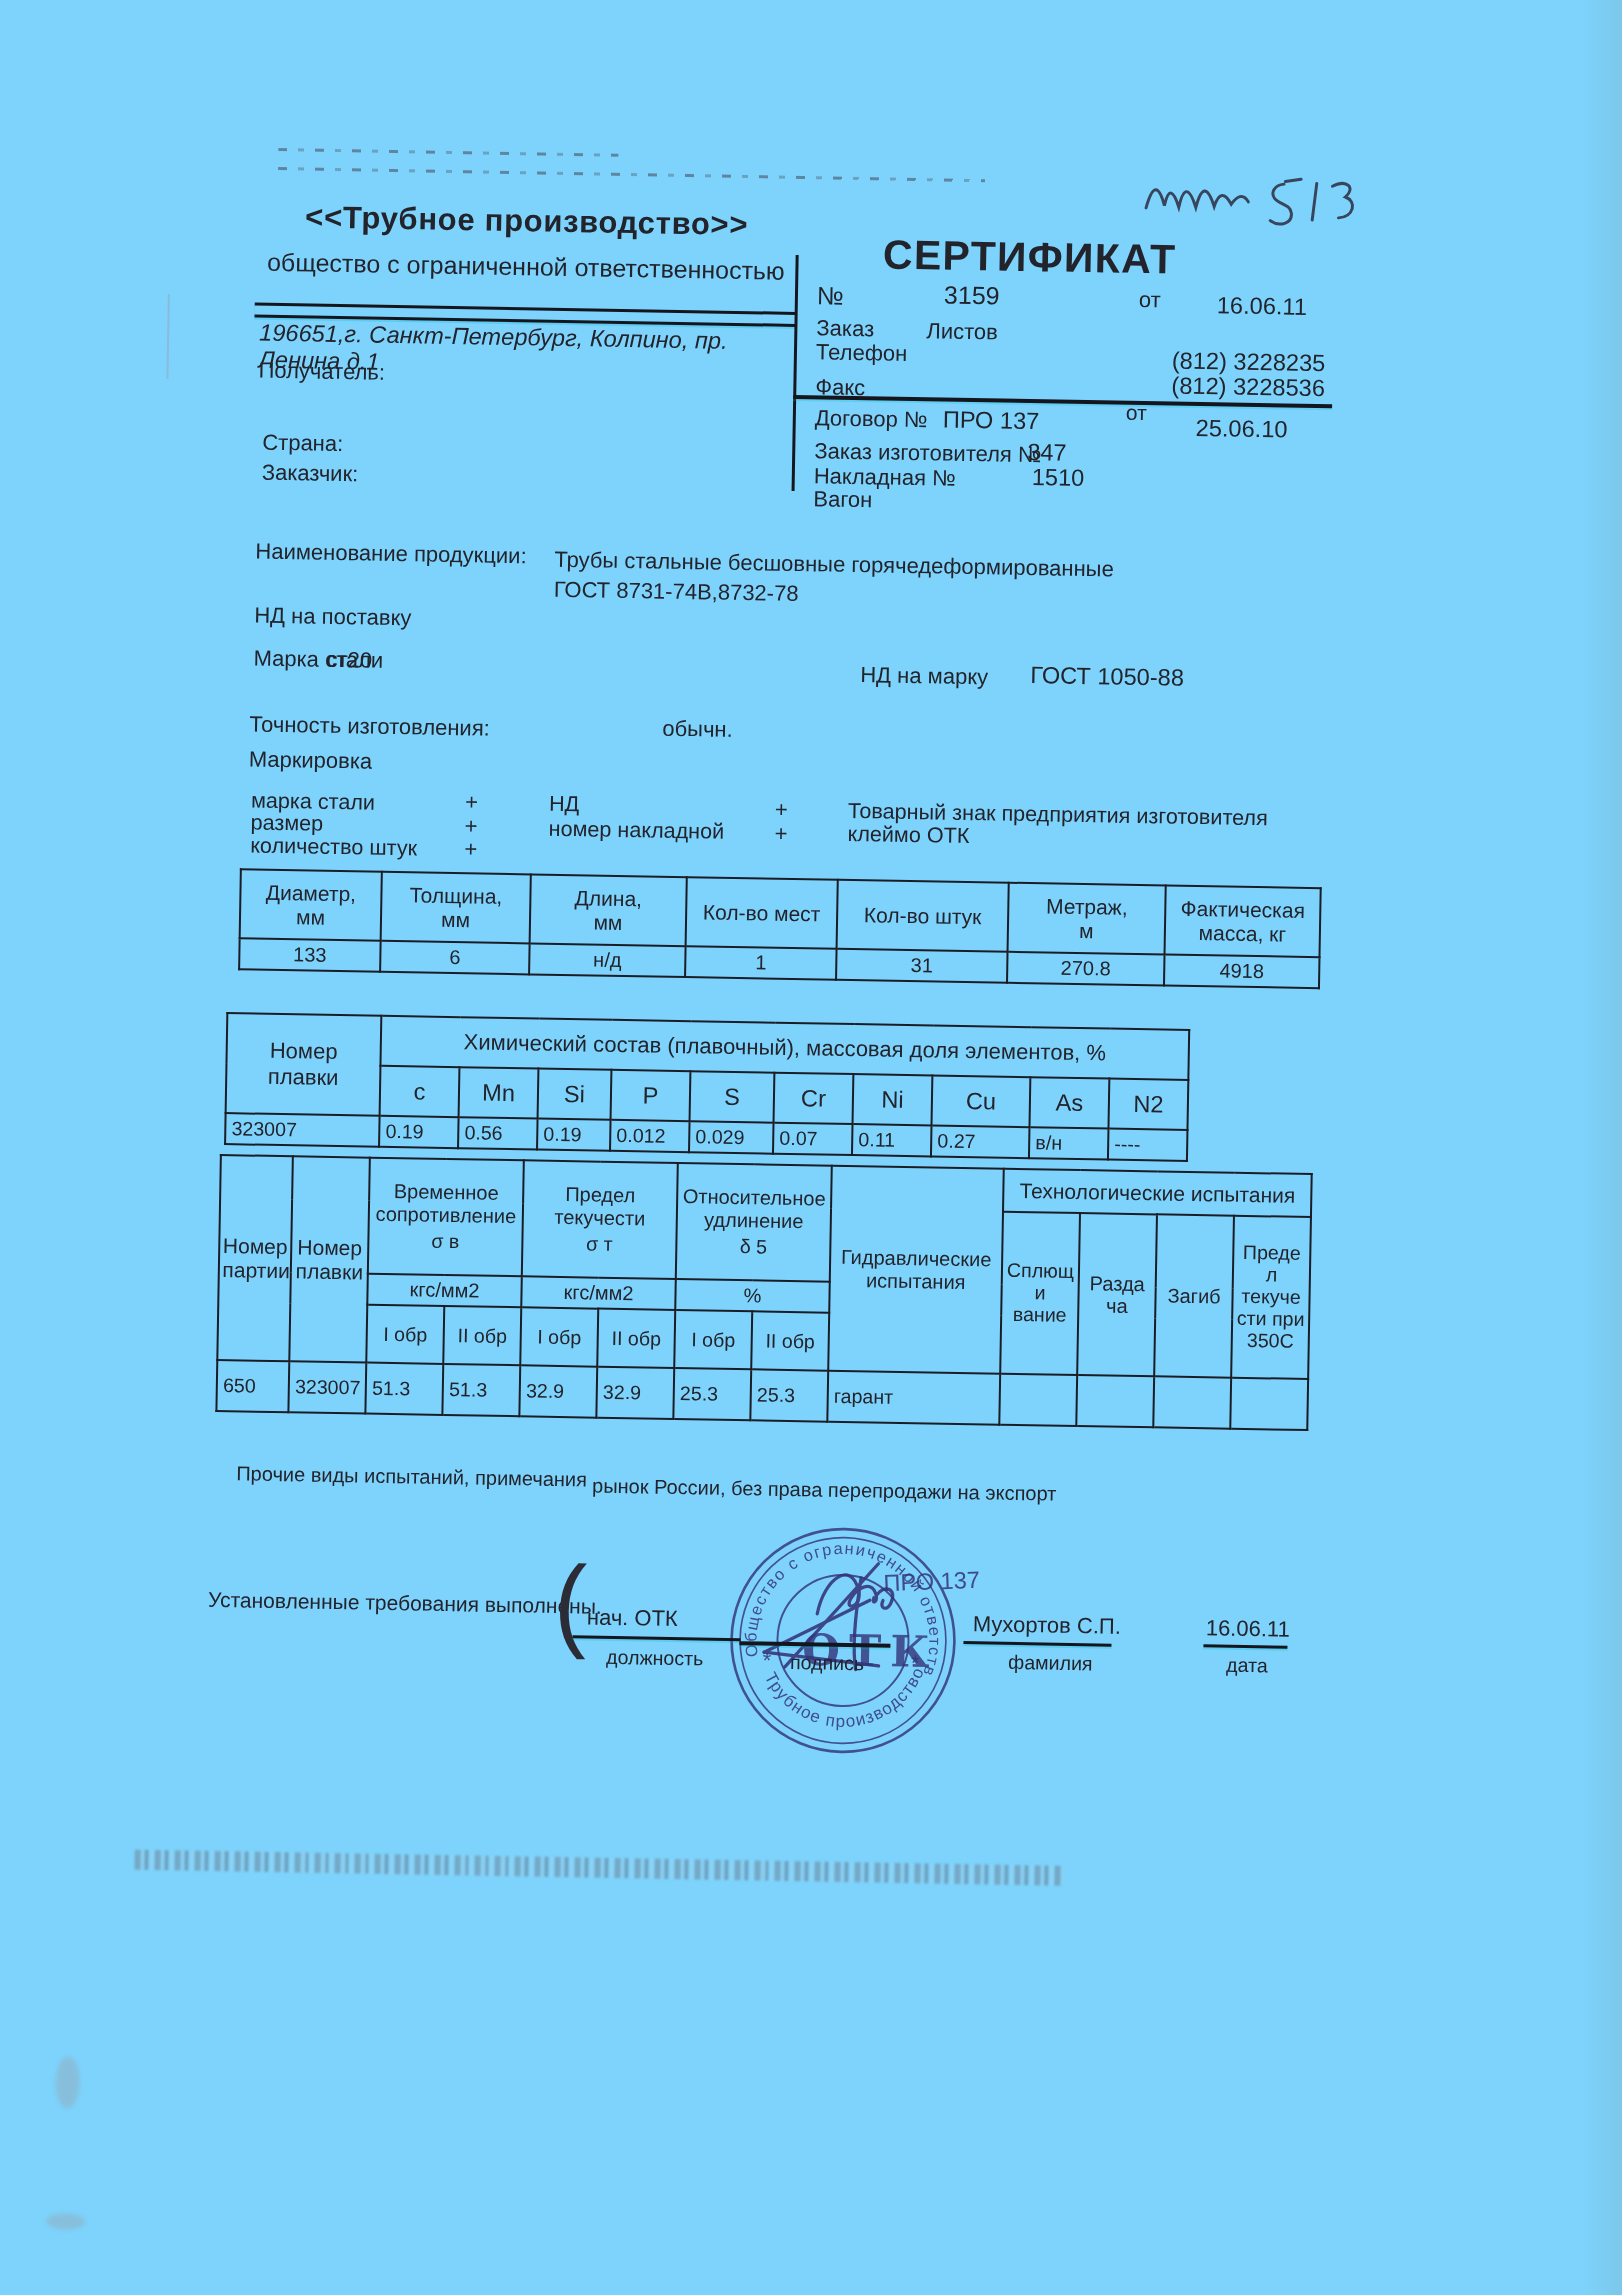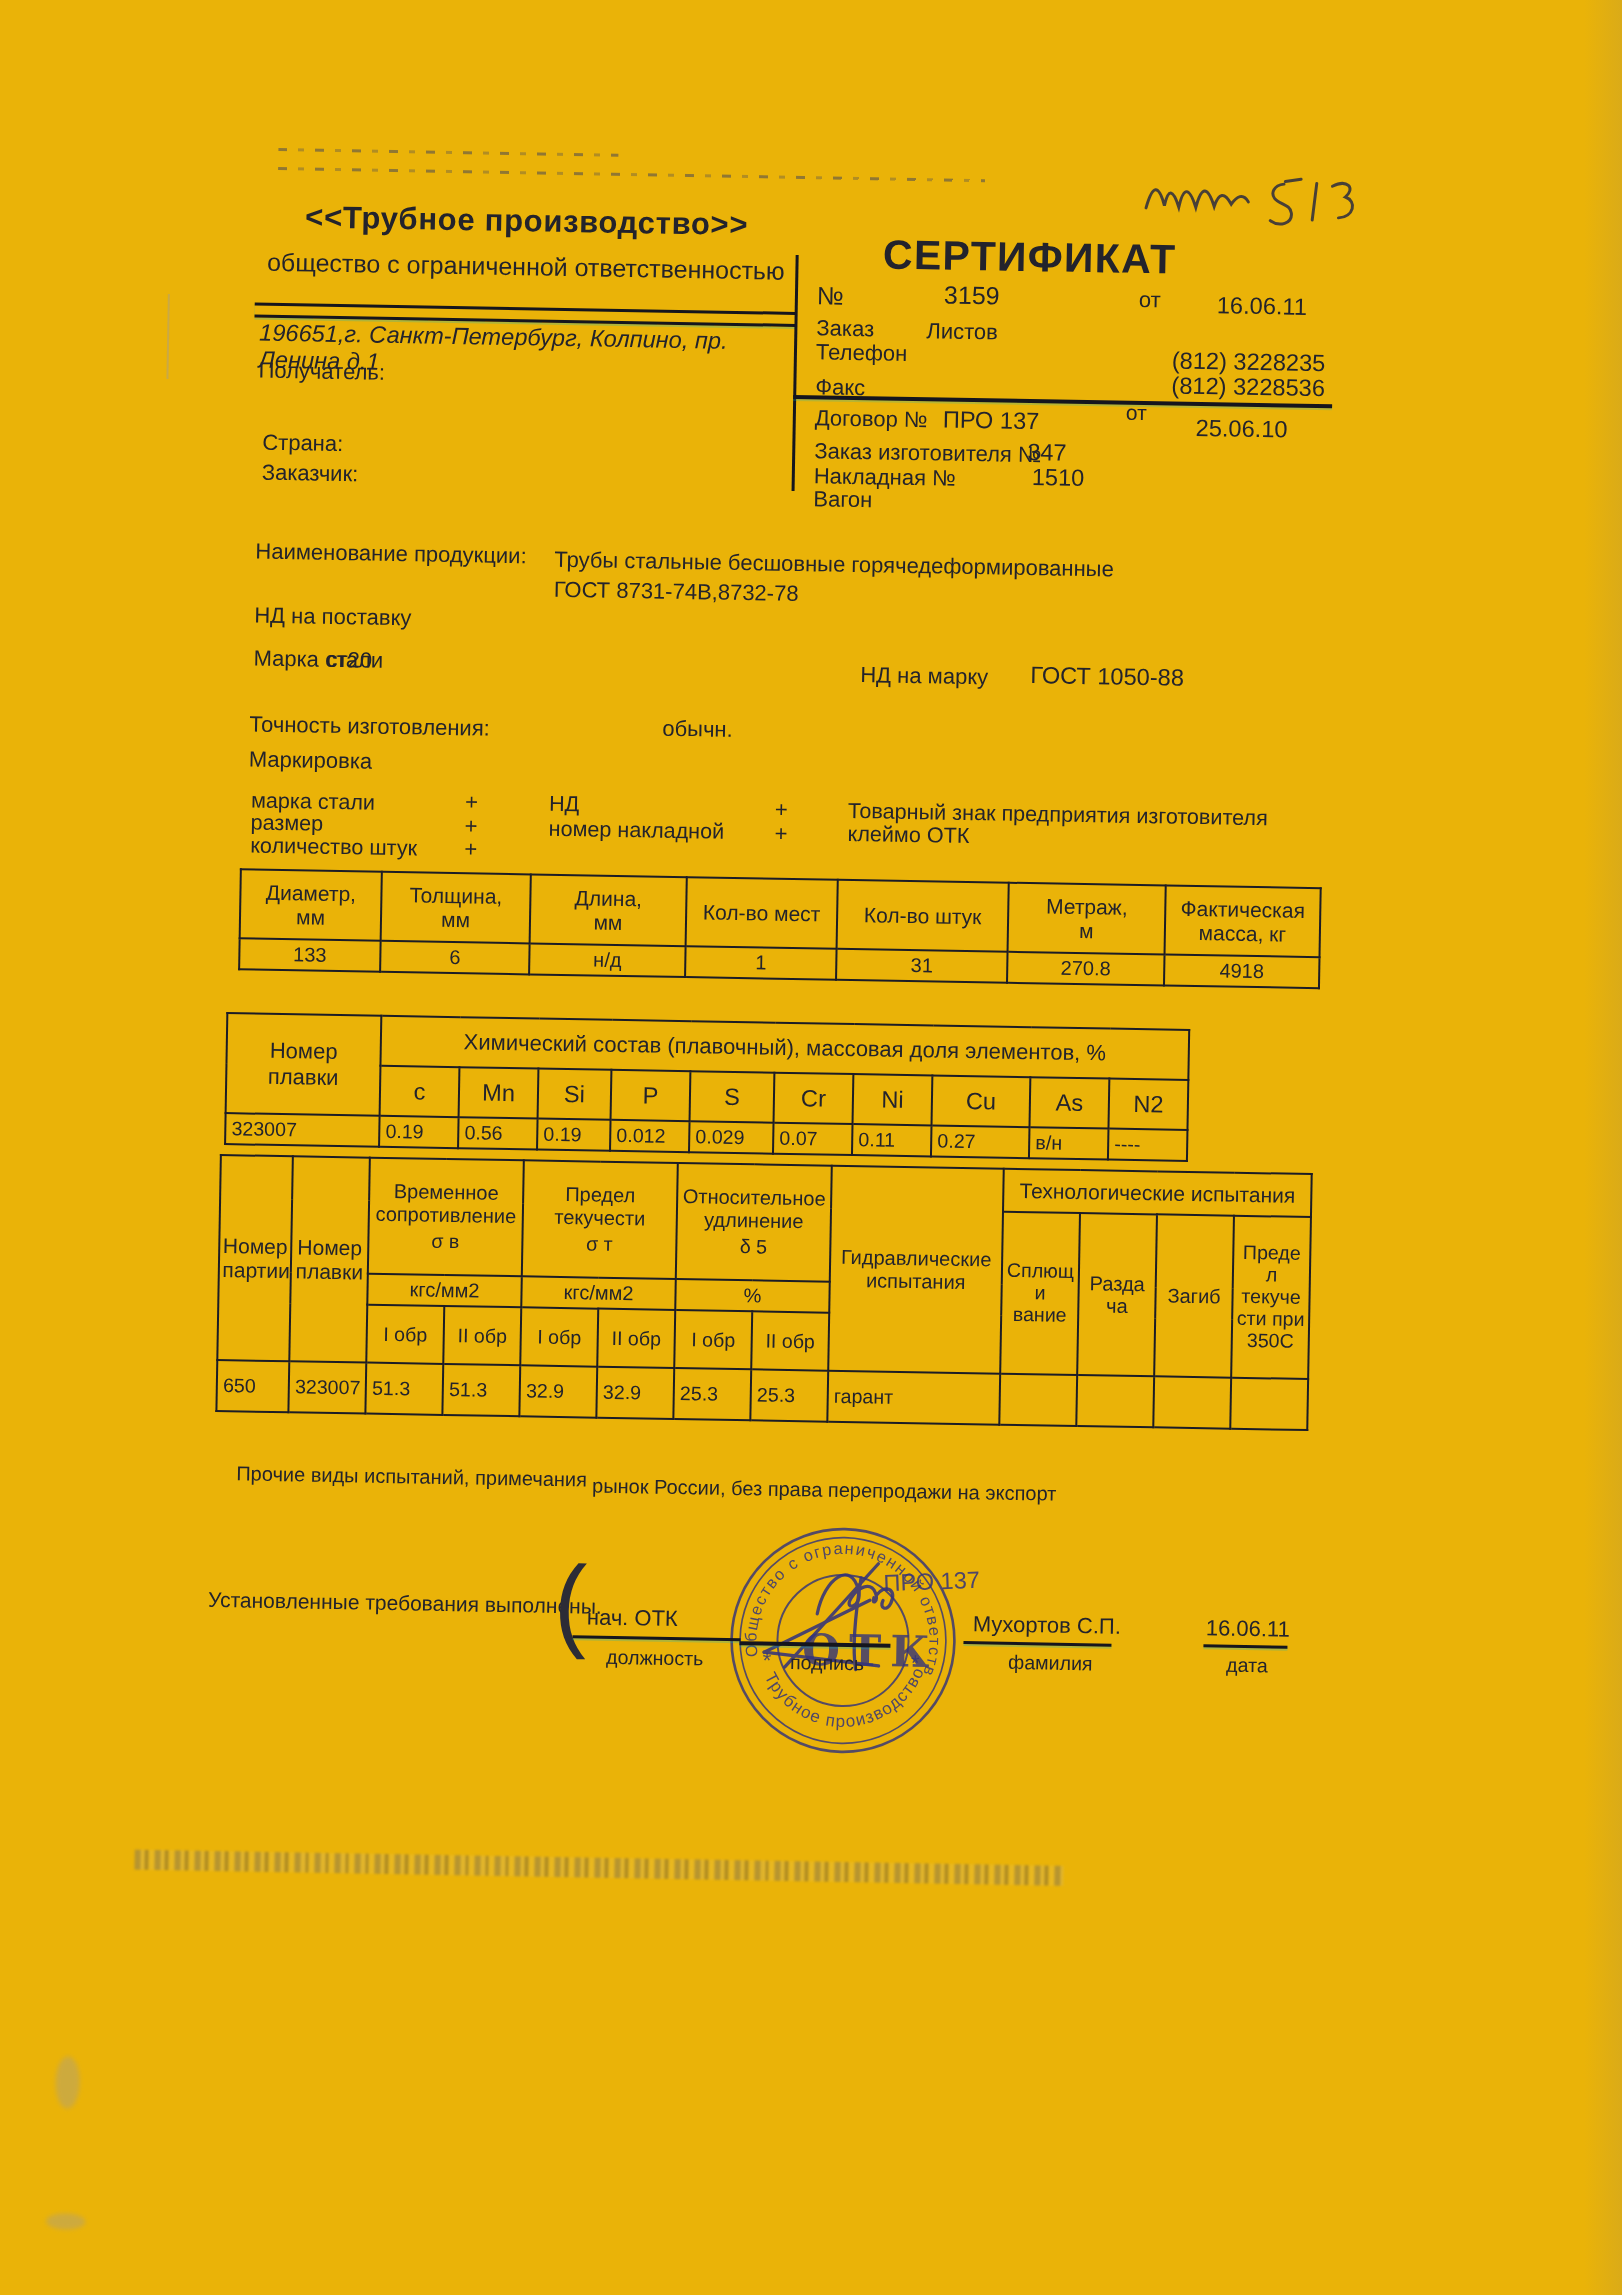--- a/index.html
+++ b/index.html
@@ -1,16 +1,16 @@
 <!DOCTYPE html>
 <html style="font-size:10.5px"><head>
 <meta charset="utf-8">
 <style>
   html,body{margin:0;padding:0;background:#e8e8e8;}
-  .page{position:relative;width:1623px;height:2295px;background:#eab308;overflow:hidden;
+  .page{position:relative;width:1623px;height:2295px;background:#7dd3fc;overflow:hidden;
         font-family:"Liberation Sans",sans-serif;color:#23232c;}
   .page::after{content:"";position:absolute;top:0;right:0;width:39px;height:100%;
         background:linear-gradient(90deg,rgba(0,0,0,0),rgba(120,120,125,.14));pointer-events:none;}
   .tilt{position:absolute;left:0;top:0;width:1623px;height:2295px;transform:rotate(1deg);transform-origin:0 0;}
   .abs{position:absolute;}
   .pre{white-space:pre-line;}
   .ctr{text-align:center;}
   .it{font-style:italic;}
   .uline{background:#15151d;box-shadow:0 2px 0 rgba(0,185,205,.22);}
   .dash{background:repeating-linear-gradient(90deg,rgba(70,70,85,.55) 0 8.5px,rgba(70,70,85,0) 8.5px 20px,rgba(70,70,85,.35) 20px 25.5px,rgba(70,70,85,0) 25.5px 37px);height:2.6px;}

